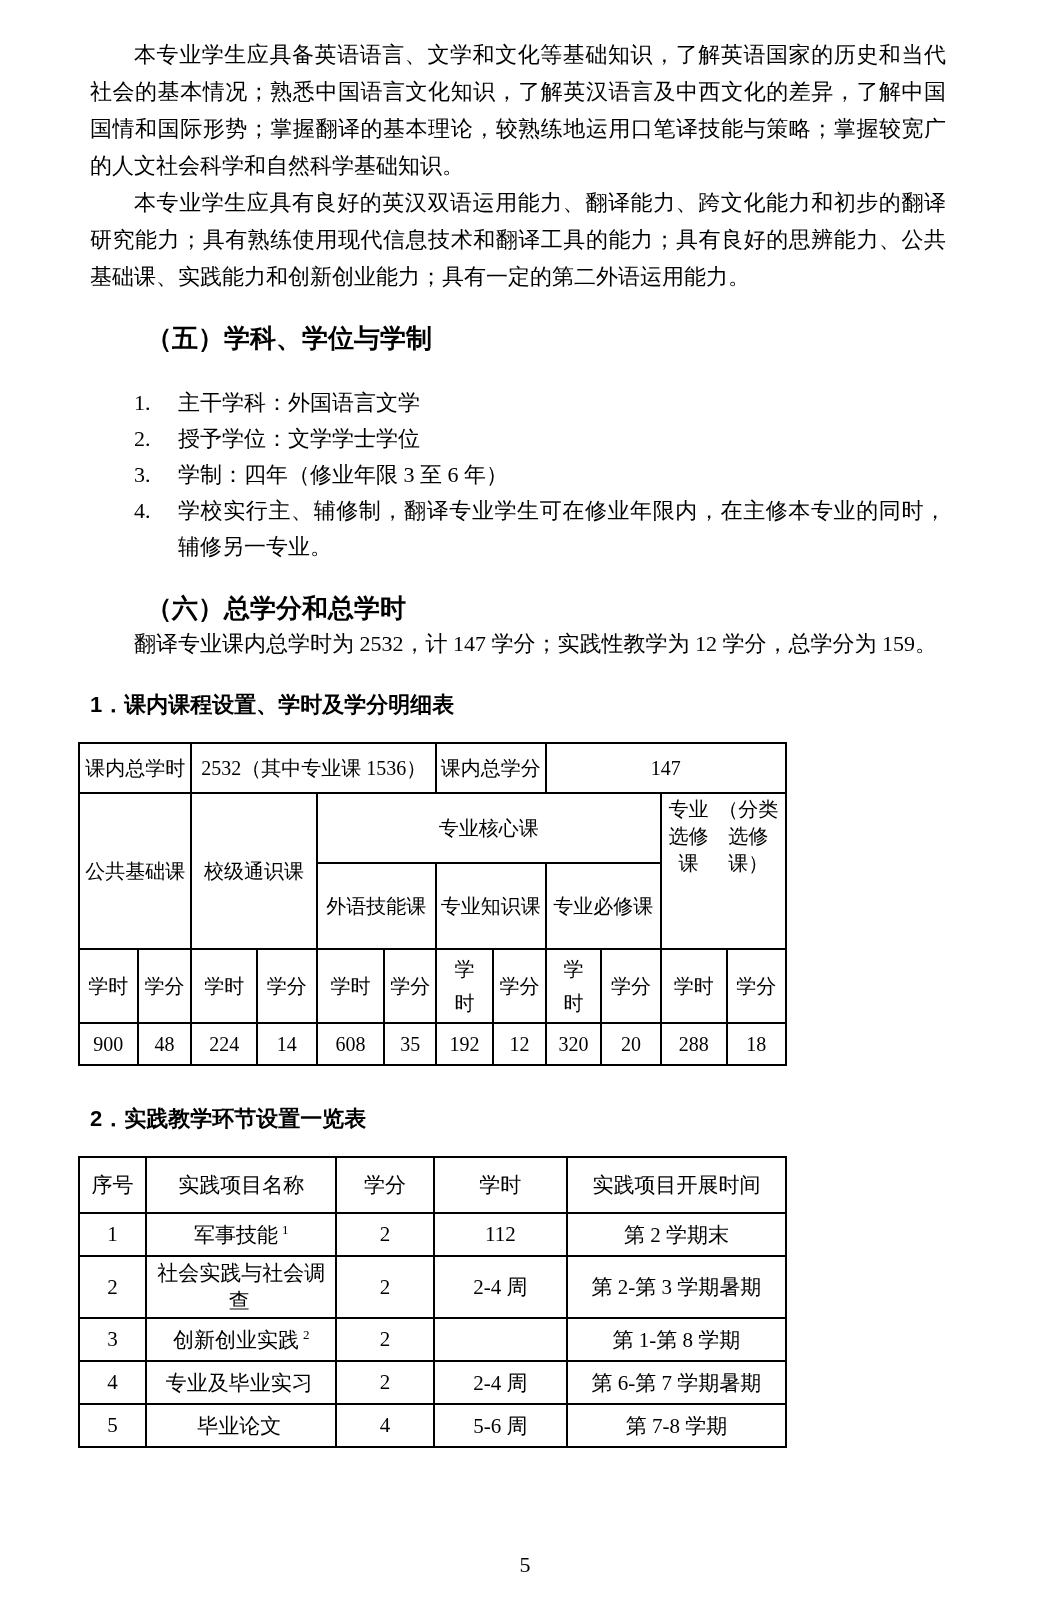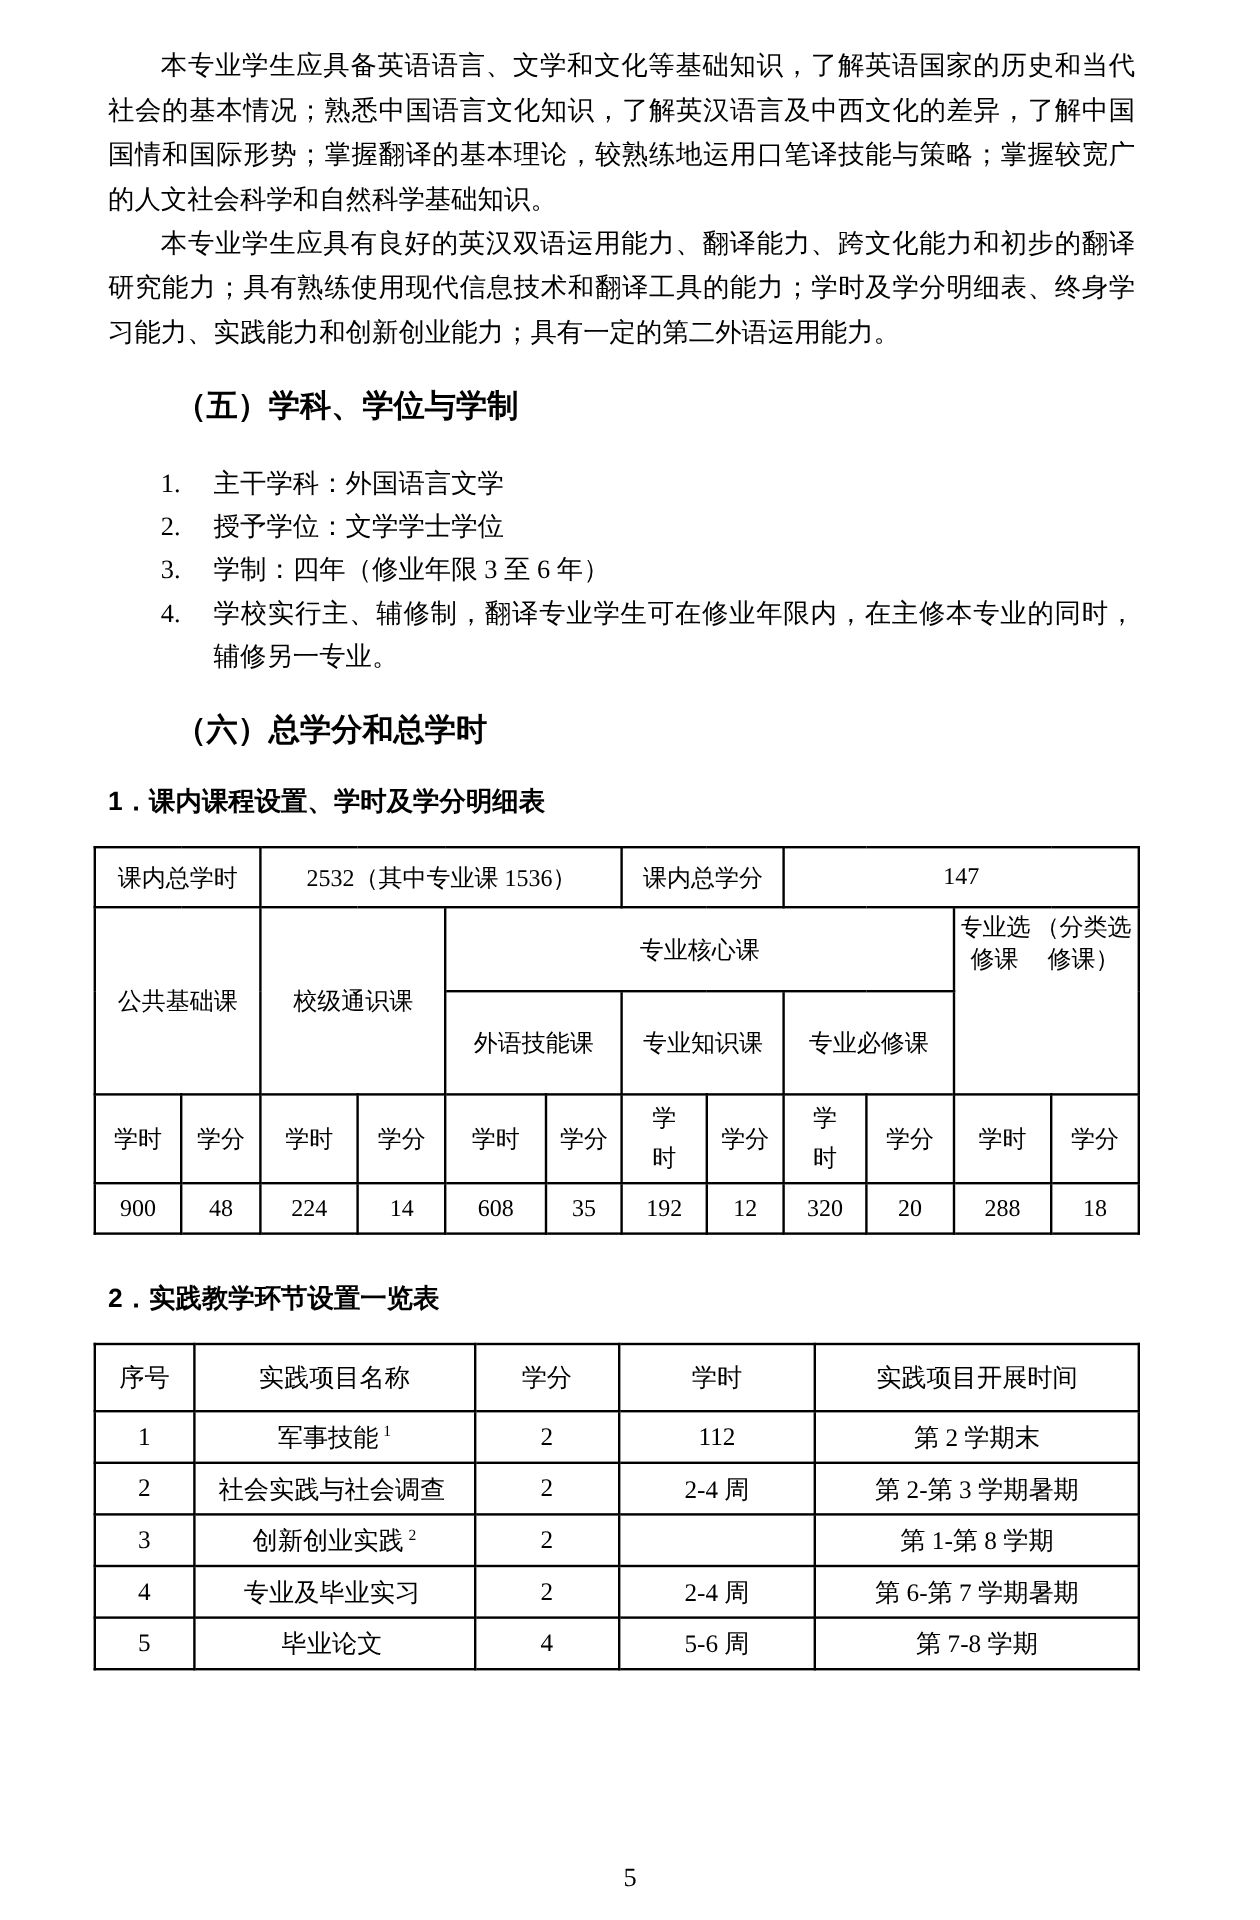--- a/index.html
+++ b/index.html
@@ -55,21 +55,21 @@
     margin: 26px 0 0 0;
     font-family: "Liberation Sans", "DejaVu Sans", sans-serif;
     font-weight: bold;
     font-size: 22px;
     line-height: 30px;
   }
   table {
     border-collapse: collapse;
     table-layout: fixed;
     margin: 22px 0 0 -12px;
-    width: 872px;
+    width: 709px;
   }
   td {
     border: 2px solid #000000;
     text-align: center;
     vertical-align: middle;
     font-size: 20px;
     padding: 2px;
     overflow: hidden;
   }
   .t1 .r1 td { height: 50px; }
@@ -106,21 +106,21 @@
   }
 </style>
 </head>
 <body>
 
 <div class="page">
 
   <p class="body">本专业学生应具备英语语言、文学和文化等基础知识，了解英语国家的历史和当代社会的基本情况；熟悉中国语言文化知识，了解英汉语言及中西文化的差异，了解中国国情和国际形势；掌握翻译的基本理论，较熟练地运用口笔译技能与策略；掌握较宽广的人文社会科学和自然科学基础知识。</p>
 
 
-  <p class="body p-after-h">本专业学生应具有良好的英汉双语运用能力、翻译能力、跨文化能力和初步的翻译研究能力；具有熟练使用现代信息技术和翻译工具的能力；学时及学分明细表、终身学习能力、实践能力和创新创业能力；具有一定的第二外语运用能力。</p>
+  <p class="body p-after-h">本专业学生应具有良好的英汉双语运用能力、翻译能力、跨文化能力和初步的翻译研究能力；具有熟练使用现代信息技术和翻译工具的能力；具有良好的思辨能力、公共基础课、实践能力和创新创业能力；具有一定的第二外语运用能力。</p>
 
   <div class="h-major">（五）学科、学位与学制</div>
 
   <div class="num-list">
     <div class="num-item">
       <span class="num">1.</span>
       <span class="itx">主干学科：外国语言文学</span>
     </div>
     <div class="num-item">
       <span class="num">2.</span>
@@ -131,20 +131,21 @@
       <span class="itx">学制：四年（修业年限 3 至 6 年）</span>
     </div>
     <div class="num-item">
       <span class="num">4.</span>
       <span class="itx">学校实行主、辅修制，翻译专业学生可在修业年限内，在主修本专业的同时，辅修另一专业。</span>
     </div>
   </div>
 
   <div class="h-major">（六）总学分和总学时</div>
 
+  <p class="body single-line">翻译专业课内总学时为 2532，计 147 学分；实践性教学为 12 学分，总学分为 159。</p>
 
   <div class="table-title" style="margin-top:28px;">1．课内课程设置、学时及学分明细表</div>
 
   <table class="t1">
     <colgroup>
       <col style="width:8.3%">
         <col style="width:7.6%">
       <col style="width:9.3%">
         <col style="width:8.4%">
       <col style="width:9.6%">

